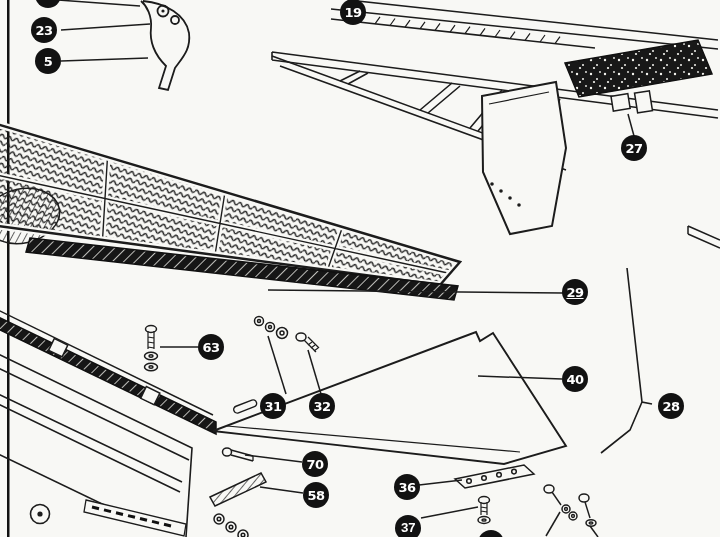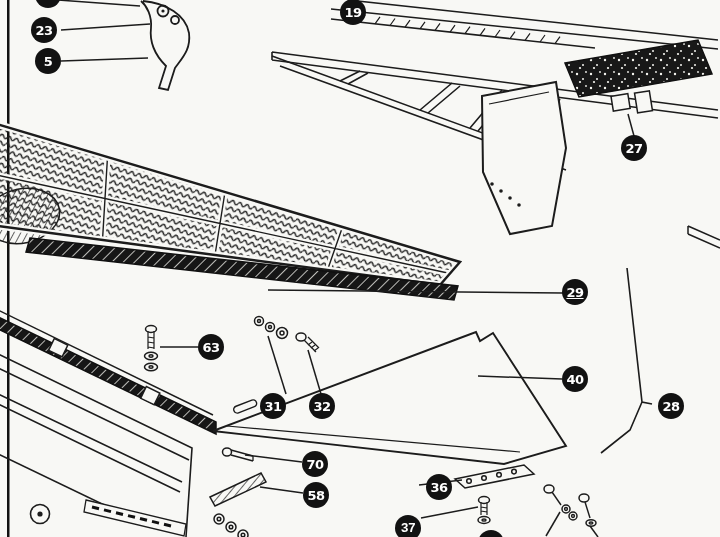--- a/index.html
+++ b/index.html
@@ -204,18 +204,18 @@
       <div class="callout" style="left: 311px; top: 12px; margin-left: 42px;">19</div>
       <div class="callout" style="left: 634px; top: 148px;">27</div>
       <div class="callout" style="left: 575px; top: 292px; text-decoration: underline;">29</div>
       <div class="callout" style="left: 211px; top: 347px;">63</div>
       <div class="callout" style="left: 273px; top: 406px;">31</div>
       <div class="callout" style="left: 322px; top: 406px;">32</div>
       <div class="callout" style="left: 575px; top: 379px;">40</div>
       <div class="callout" style="left: 671px; top: 406px;">28</div>
       <div class="callout" style="left: 315px; top: 464px;">70</div>
       <div class="callout" style="left: 316px; top: 495px;">58</div>
-      <div class="callout" style="left: 407px; top: 487px; margin-left: 32px;">36</div>
+      <div class="callout" style="left: 407px; top: 487px;">36</div>
       <div class="callout" style="left: 408px; top: 528px; font-family: Liberation Mono, monospace;">37</div>
       <div class="callout" style="left: 491px; top: 543px;"></div>
     </div>
 
 </div>
 
 </body></html>

